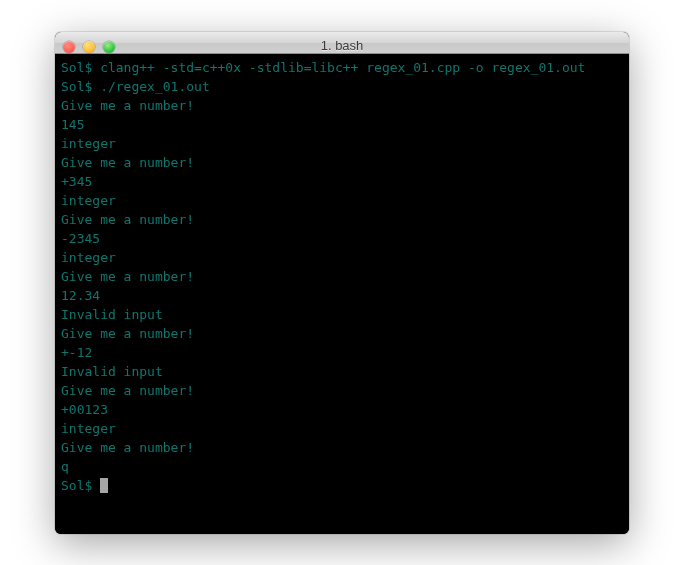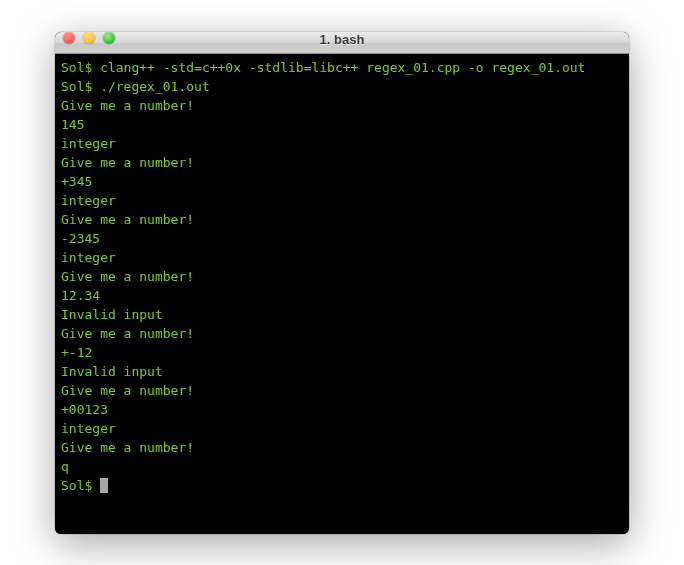--- a/index.html
+++ b/index.html
@@ -21,24 +21,23 @@
       background: #000;
       border-radius: 6px;
       box-shadow: 0 10px 40px rgba(0,0,0,0.35), 0 0 0 1px rgba(0,0,0,0.1);
       overflow: hidden;
     }
     .titlebar {
       height: 22px;
       background: linear-gradient(to bottom, #ebebeb 0%, #d6d6d6 50%, #c8c8c8 51%, #d0d0d0 100%);
       border-bottom: 1px solid #8e8e8e;
       display: flex;
-      align-items: flex-start;
+      align-items: flex-end;
       position: relative;
       padding: 0 8px;
-      font-weight: bold;
     }
     .traffic-lights {
       display: flex;
       gap: 8px;
       align-items: center;
     }
     .traffic-light {
       width: 12px;
       height: 12px;
       border-radius: 50%;
@@ -52,21 +51,21 @@
       left: 0; right: 0;
       text-align: center;
       font-family: "Lucida Grande", "Helvetica Neue", sans-serif;
       font-size: 13px;
       color: #3a3a3a;
       text-shadow: 0 1px 0 rgba(255,255,255,0.6);
       pointer-events: none;
     }
     .terminal-body {
       background: #000;
-      color: #84cc16;
+      color: #0f766e;
       font-size: 13px;
       line-height: 19px;
       padding: 4px 6px 20px 6px;
       min-height: 480px;
       white-space: pre;
       font-family: "Menlo", "Monaco", "Consolas", monospace;
       font-weight: 500;
     }
     .line {
       display: block;

